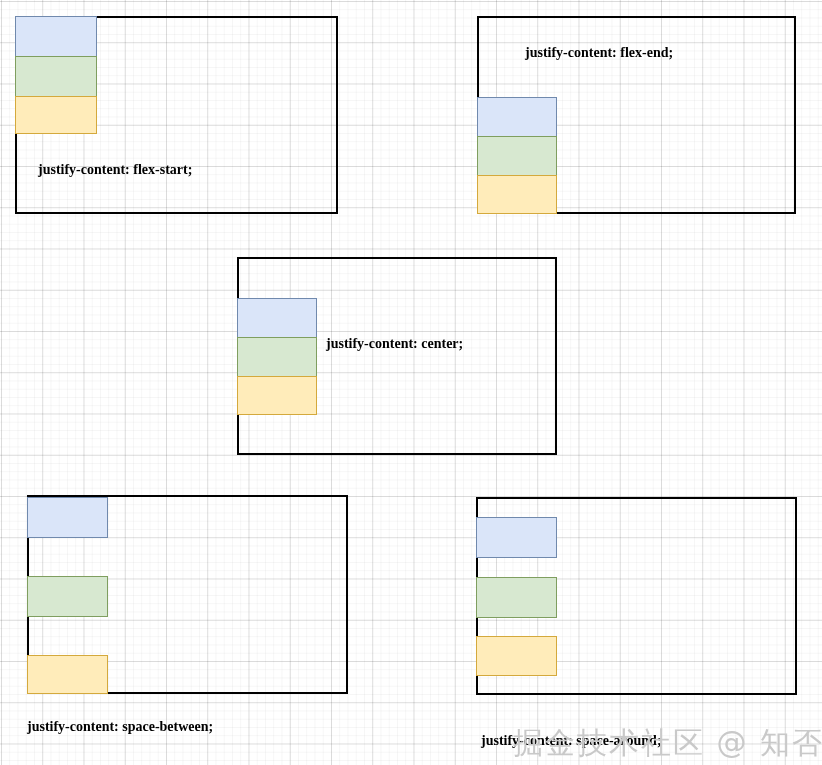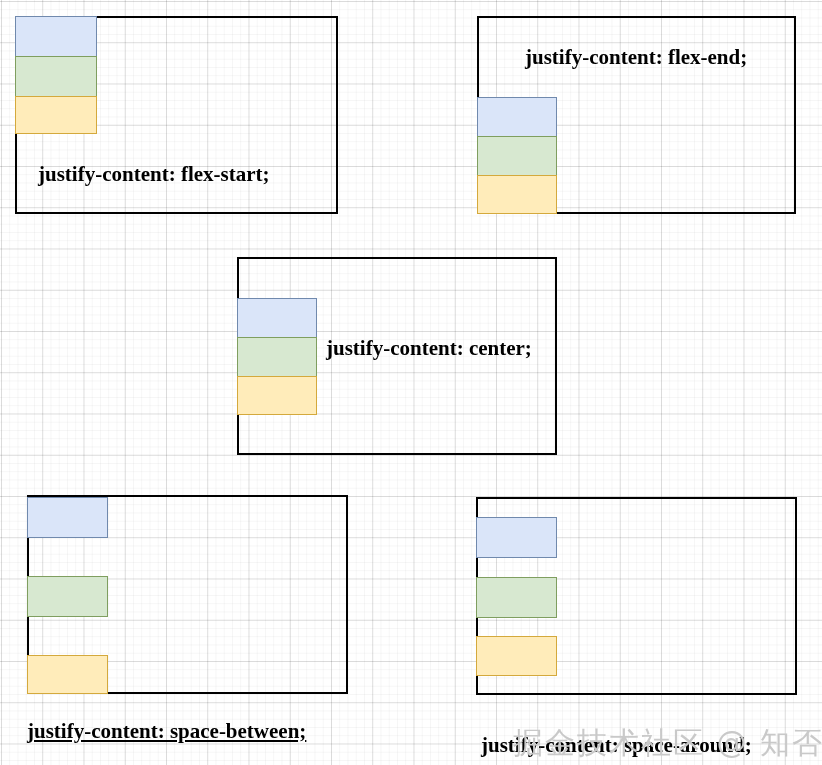--- a/index.html
+++ b/index.html
@@ -43,21 +43,21 @@
     border-style: solid;
   }
   .item.blue   { background: #dae5f9; border-color: #7089ad; }
   .item.green  { background: #d7e8d0; border-color: #7f9e5f; }
   .item.yellow { background: #ffecba; border-color: #d4a93c; }
 
   .caption {
     position: absolute;
     color: #000000;
     font-weight: bold;
-    font-size: 21px;
+    font-size: 14px;
     font-family: "Liberation Serif", serif;
     white-space: nowrap;
     letter-spacing: 0px;
   }
 
   .watermark {
     position: absolute;
     color: #c9c9c9;
     font-size: 30px;
     font-family: "DejaVu Sans", sans-serif;
@@ -93,21 +93,21 @@
     <div class="item green" style="left:237px; top:337px; width:80px; height:40px;"></div>
     <div class="item yellow" style="left:237px; top:376px; width:80px; height:39px;"></div>
     <div class="caption" style="left:326px; top:336px;">justify-content: center;</div>
   </div>
 
   <div class="panel">
     <div class="frame" style="left:27px; top:495px; width:321px; height:199px;"></div>
     <div class="item blue" style="left:27px; top:497px; width:81px; height:41px;"></div>
     <div class="item green" style="left:27px; top:576px; width:81px; height:41px;"></div>
     <div class="item yellow" style="left:27px; top:655px; width:81px; height:39px;"></div>
-    <div class="caption" style="left:27px; top:719px;text-decoration:underline;">justify-content: space-between;</div>
+    <div class="caption" style="left:27px; top:719px;">justify-content: space-between;</div>
   </div>
 
   <div class="panel">
     <div class="frame" style="left:476px; top:497px; width:321px; height:198px;"></div>
     <div class="item blue" style="left:476px; top:517px; width:81px; height:41px;"></div>
     <div class="item green" style="left:476px; top:577px; width:81px; height:41px;"></div>
     <div class="item yellow" style="left:476px; top:636px; width:81px; height:40px;"></div>
     <div class="caption" style="left:481px; top:717px;margin-top:16px;">justify-content: space-around;</div>
   </div>
 

